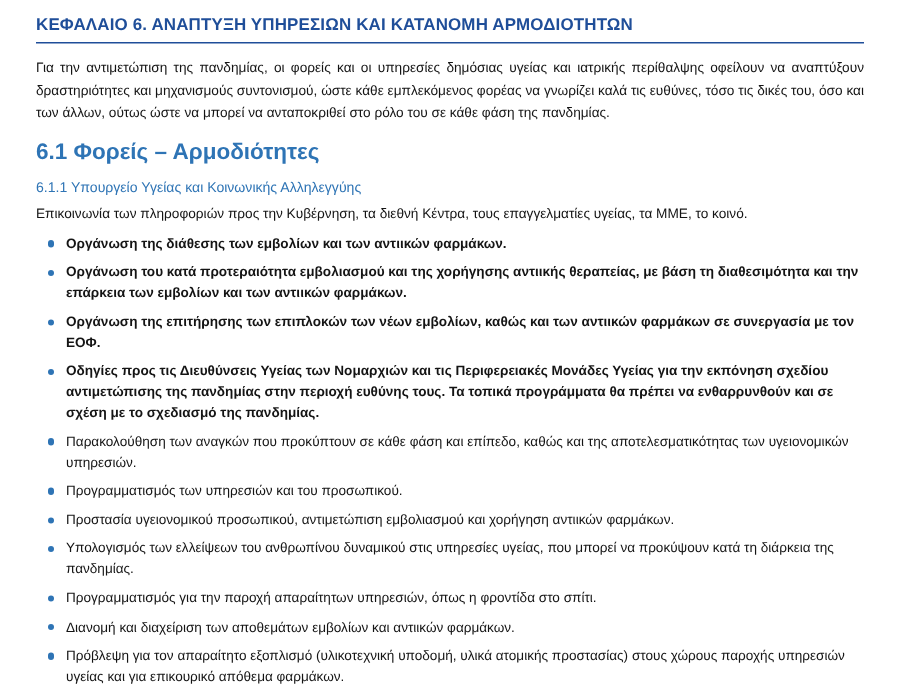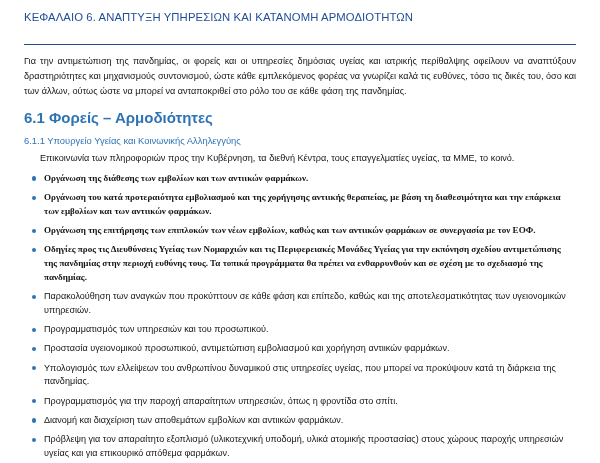--- a/index.html
+++ b/index.html
@@ -16,25 +16,25 @@
   }
   .page {
     width: 600px;
     height: 463px;
     box-sizing: border-box;
     padding: 10px 24px 6px 24px;
     position: relative;
   }
   .chapter-title {
     color: #1f4e99;
-    font-weight: normal;
+    font-weight: bold;
     font-size: 11.3px;
     letter-spacing: 0.1px;
     border-bottom: 1.6px solid #1f4e99;
-    padding-bottom: 20px;
+    padding-bottom: 4px;
     margin-bottom: 6px;
     line-height: 1.25;
   }
   .intro {
     font-size: 9.1px;
     line-height: 1.62;
     text-align: justify;
     color: #141414;
     margin-bottom: 11px;
   }
@@ -47,21 +47,21 @@
   .h3 {
     color: #2e74b5;
     font-weight: normal;
     font-size: 9.4px;
     margin: 0 0 5px 0;
   }
   .lead {
     font-size: 9.1px;
     line-height: 1.6;
     color: #141414;
-    margin: 0 0 6px 16px;
+    margin: 0 0 6px 0;
   }
   ul.bullets {
     list-style: none;
     margin: 0;
     padding: 0;
   }
   ul.bullets > li {
     position: relative;
     padding-left: 20px;
     margin-bottom: 5.5px;
@@ -75,21 +75,20 @@
     position: absolute;
     left: 8px;
     top: 4.5px;
     width: 4.2px;
     height: 4.2px;
     border-radius: 50%;
     background: #2e74b5;
   }
   li.bold {
     font-weight: bold;
-    font-family: Liberation Serif, serif;
   }
 </style>
 </head>
 <body>
 
 <div class="page">
 
   <div class="chapter-title">ΚΕΦΑΛΑΙΟ 6. ΑΝΑΠΤΥΞΗ ΥΠΗΡΕΣΙΩΝ ΚΑΙ ΚΑΤΑΝΟΜΗ ΑΡΜΟΔΙΟΤΗΤΩΝ</div>
 
   <p class="intro">Για την αντιμετώπιση της πανδημίας, οι φορείς και οι υπηρεσίες δημόσιας υγείας και ιατρικής περίθαλψης οφείλουν να αναπτύξουν δραστηριότητες και μηχανισμούς συντονισμού, ώστε κάθε εμπλεκόμενος φορέας να γνωρίζει καλά τις ευθύνες, τόσο τις δικές του, όσο και των άλλων, ούτως ώστε να μπορεί να ανταποκριθεί στο ρόλο του σε κάθε φάση της πανδημίας.</p>

